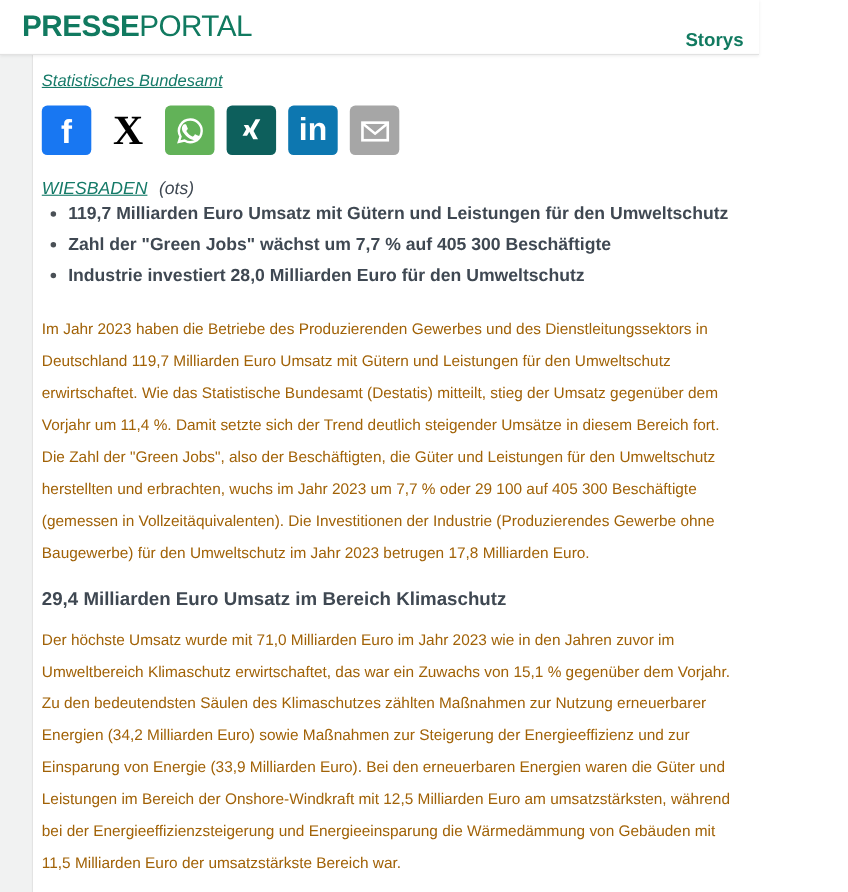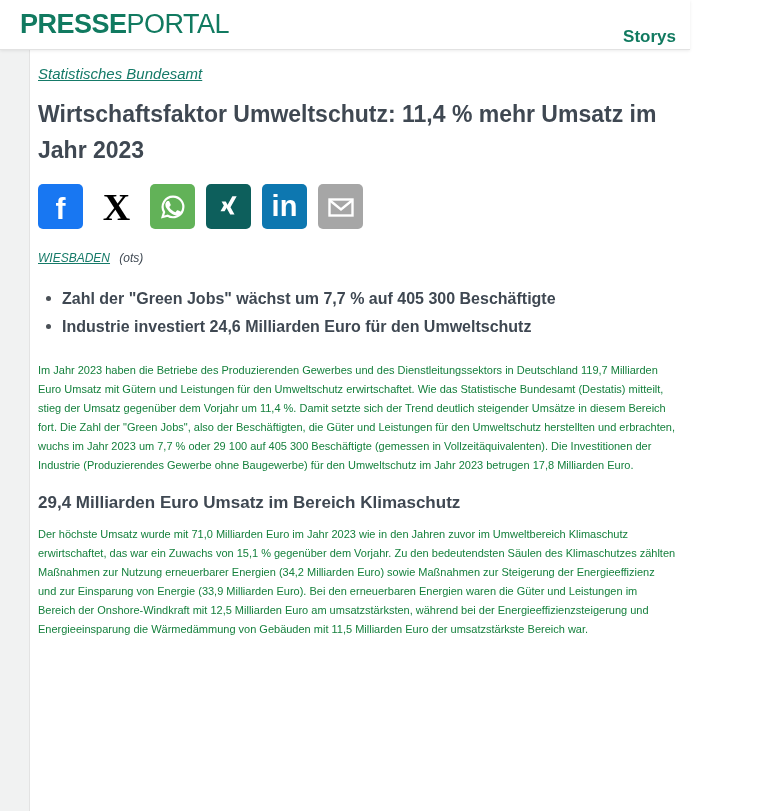--- a/index.html
+++ b/index.html
@@ -54,38 +54,38 @@
     width:45px; height:45px; border-radius:5px;
     display:flex; align-items:center; justify-content:center;
     cursor:pointer; flex:0 0 45px;
   }
   .tile-fb span { font-weight:700; font-size:30px; line-height:1; transform:translateY(2px); }
   .tile-x span  { font-family:"Liberation Serif", serif; font-weight:700; font-size:38px; line-height:1; }
   .tile-in span { font-weight:700; font-size:29px; line-height:1; }
   .tile svg { display:block; }
 
   
-  .dateline { font-size:12px; font-style:italic; margin-bottom:20px; color:#3f4852; }
+  .dateline { font-size:16px; font-style:italic; color:#3f4852; }
   .dateline .city {
     color:#157a68; text-decoration:underline; cursor:pointer; margin-right:6px;
   }
 
   
   ul.key-points { list-style:none; margin:0 0 20px 6px; }
   ul.key-points li {
     position:relative; padding-left:18px;
     font-weight:700; font-size:16px; line-height:28px; color:#3f4852;
   }
   ul.key-points li::before {
     content:""; position:absolute; left:2px; top:11px;
     width:5px; height:5px; border-radius:50%; background:#4a5056;
   }
 
   p.body-text {
-    font-size:11px; line-height:19px; color:#15803d;
+    font-size:14px; line-height:29px; color:#a16207;
     margin-bottom:18px; max-width:738px;
   }
   h2.subheading {
     font-size:17px; font-weight:700; color:#3f4852;
     margin:2px 0 12px 0;
   }
 </style>
 </head>
 <body>
 
@@ -98,21 +98,20 @@
     <a class="nav-link">Storys</a>
   </header>
 
   <div class="below">
     <div class="gutter"></div>
 
     <main class="content">
 
       <a class="source-link">Statistisches Bundesamt</a>
 
-      <h1 class="headline">Wirtschaftsfaktor Umweltschutz: 11,4 % mehr Umsatz im Jahr 2023</h1>
 
       
       <div class="share-row">
         <div class="tile tile-fb" style="background: rgb(24, 119, 242); color: rgb(255, 255, 255);">
           <span>f</span>
         </div>
         <div class="tile tile-x" style="background: rgb(255, 255, 255); color: rgb(0, 0, 0);">
           <span>X</span>
         </div>
         <div class="tile" style="background: rgb(98, 178, 88); color: rgb(255, 255, 255);">
@@ -139,22 +138,23 @@
       </div>
 
       
       <div class="dateline">
         <span class="city">WIESBADEN</span>
         <span class="agency">(ots)</span>
       </div>
 
       
       <ul class="key-points">
+        <li>119,7 Milliarden Euro Umsatz mit Gütern und Leistungen für den Umweltschutz</li>
         <li>Zahl der "Green Jobs" wächst um 7,7 % auf 405 300 Beschäftigte</li>
-        <li>Industrie investiert 24,6 Milliarden Euro für den Umweltschutz</li>
+        <li>Industrie investiert 28,0 Milliarden Euro für den Umweltschutz</li>
       </ul>
 
       <p class="body-text">Im Jahr 2023 haben die Betriebe des Produzierenden Gewerbes und des Dienstleitungssektors in Deutschland 119,7 Milliarden Euro Umsatz mit Gütern und Leistungen für den Umweltschutz erwirtschaftet. Wie das Statistische Bundesamt (Destatis) mitteilt, stieg der Umsatz gegenüber dem Vorjahr um 11,4 %. Damit setzte sich der Trend deutlich steigender Umsätze in diesem Bereich fort. Die Zahl der "Green Jobs", also der Beschäftigten, die Güter und Leistungen für den Umweltschutz herstellten und erbrachten, wuchs im Jahr 2023 um 7,7 % oder 29 100 auf 405 300 Beschäftigte (gemessen in Vollzeitäquivalenten). Die Investitionen der Industrie (Produzierendes Gewerbe ohne Baugewerbe) für den Umweltschutz im Jahr 2023 betrugen 17,8 Milliarden Euro.</p>
 
       <h2 class="subheading">29,4 Milliarden Euro Umsatz im Bereich Klimaschutz</h2>
 
       <p class="body-text">Der höchste Umsatz wurde mit 71,0 Milliarden Euro im Jahr 2023 wie in den Jahren zuvor im Umweltbereich Klimaschutz erwirtschaftet, das war ein Zuwachs von 15,1 % gegenüber dem Vorjahr. Zu den bedeutendsten Säulen des Klimaschutzes zählten Maßnahmen zur Nutzung erneuerbarer Energien (34,2 Milliarden Euro) sowie Maßnahmen zur Steigerung der Energieeffizienz und zur Einsparung von Energie (33,9 Milliarden Euro). Bei den erneuerbaren Energien waren die Güter und Leistungen im Bereich der Onshore-Windkraft mit 12,5 Milliarden Euro am umsatzstärksten, während bei der Energieeffizienzsteigerung und Energieeinsparung die Wärmedämmung von Gebäuden mit 11,5 Milliarden Euro der umsatzstärkste Bereich war.</p>
 
     </main>
   </div>

